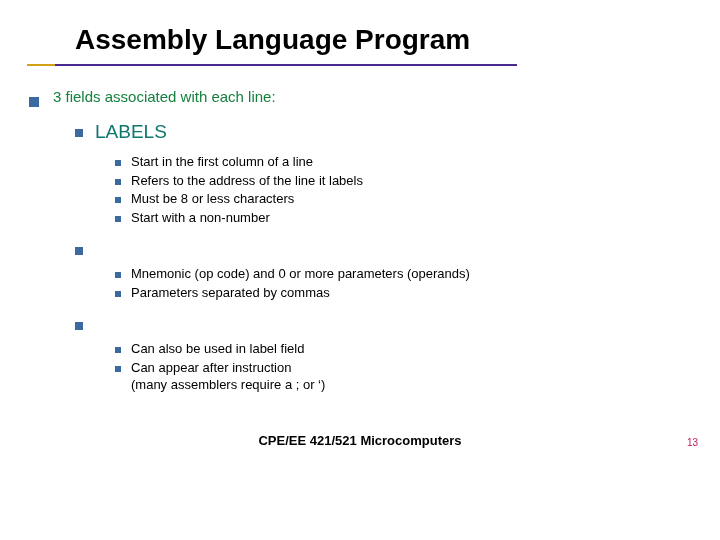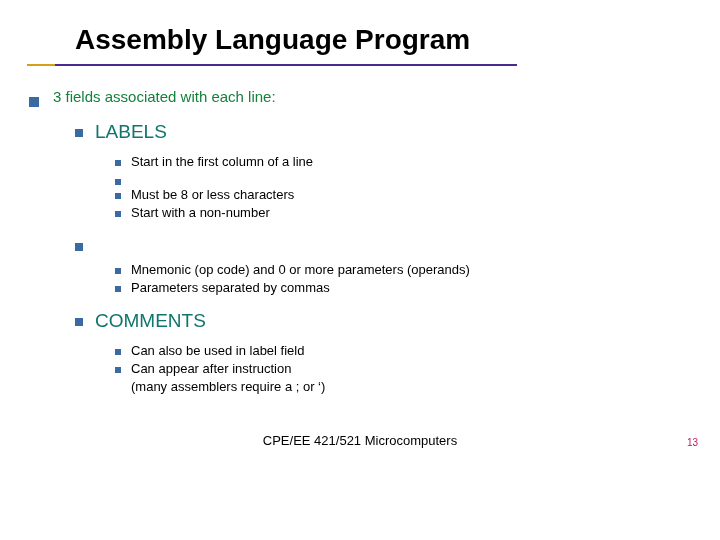--- a/index.html
+++ b/index.html
@@ -116,20 +116,21 @@
   }
   .footer-text {
     position: absolute;
     bottom: 12px;
     left: 0;
     width: 720px;
     text-align: center;
     font-size: 13px;
     font-family: Arial, sans-serif;
     color: #000;
+    font-weight: bold;
   }
   .page-num {
     position: absolute;
     bottom: 12px;
     right: 22px;
     font-size: 10px;
     font-family: Arial, sans-serif;
     color: #be185d;
   }
 </style>
@@ -155,20 +156,21 @@
         <div class="bullet"></div>
         <div class="txt">LABELS</div>
       </div>
       <div class="lvl3-wrap">
         <div class="lvl3">
           <div class="bullet"></div>
           <div class="txt">Start in the first column of a line</div>
         </div>
         <div class="lvl3">
           <div class="bullet"></div>
+          <div class="txt">Refers to the address of the line it labels</div>
         </div>
         <div class="lvl3">
           <div class="bullet"></div>
           <div class="txt">Must be 8 or less characters</div>
         </div>
         <div class="lvl3">
           <div class="bullet"></div>
           <div class="txt">Start with a non-number</div>
         </div>
       </div>
@@ -186,21 +188,20 @@
         <div class="lvl3">
           <div class="bullet"></div>
           <div class="txt">Parameters separated by commas</div>
         </div>
       </div>
 
       <div class="section-gap"></div>
 
       <div class="lvl2">
         <div class="bullet"></div>
-        <div class="txt">COMMENTS</div>
       </div>
       <div class="lvl3-wrap">
         <div class="lvl3">
           <div class="bullet"></div>
           <div class="txt">Can also be used in label field</div>
         </div>
         <div class="lvl3">
           <div class="bullet"></div>
           <div class="txt" style="white-space: pre-line;">Can appear after instruction
 (many assemblers require a ; or ‘)</div>

